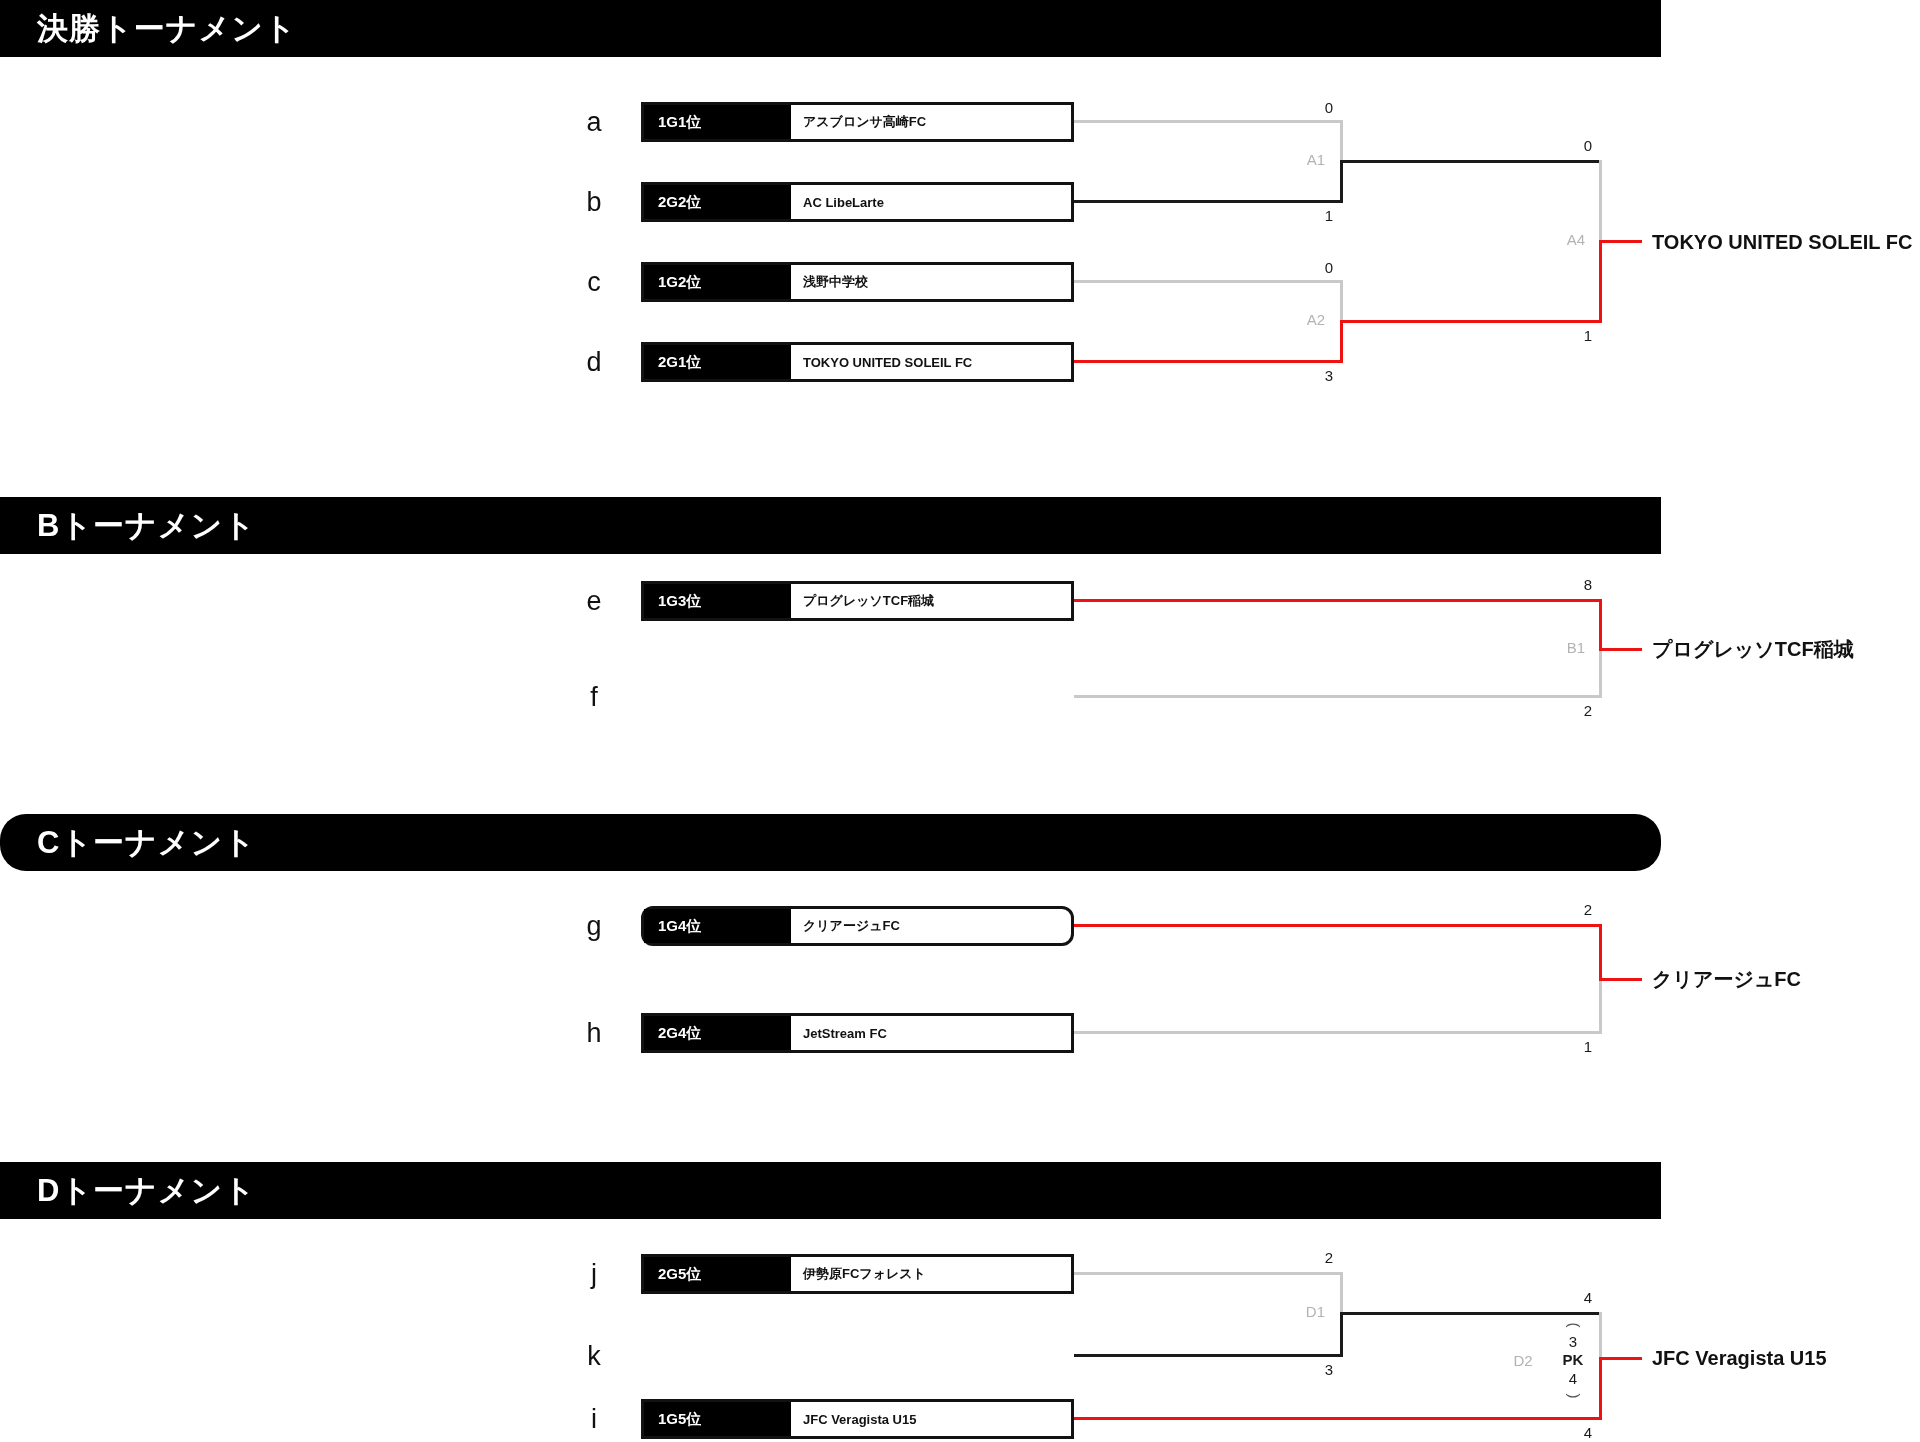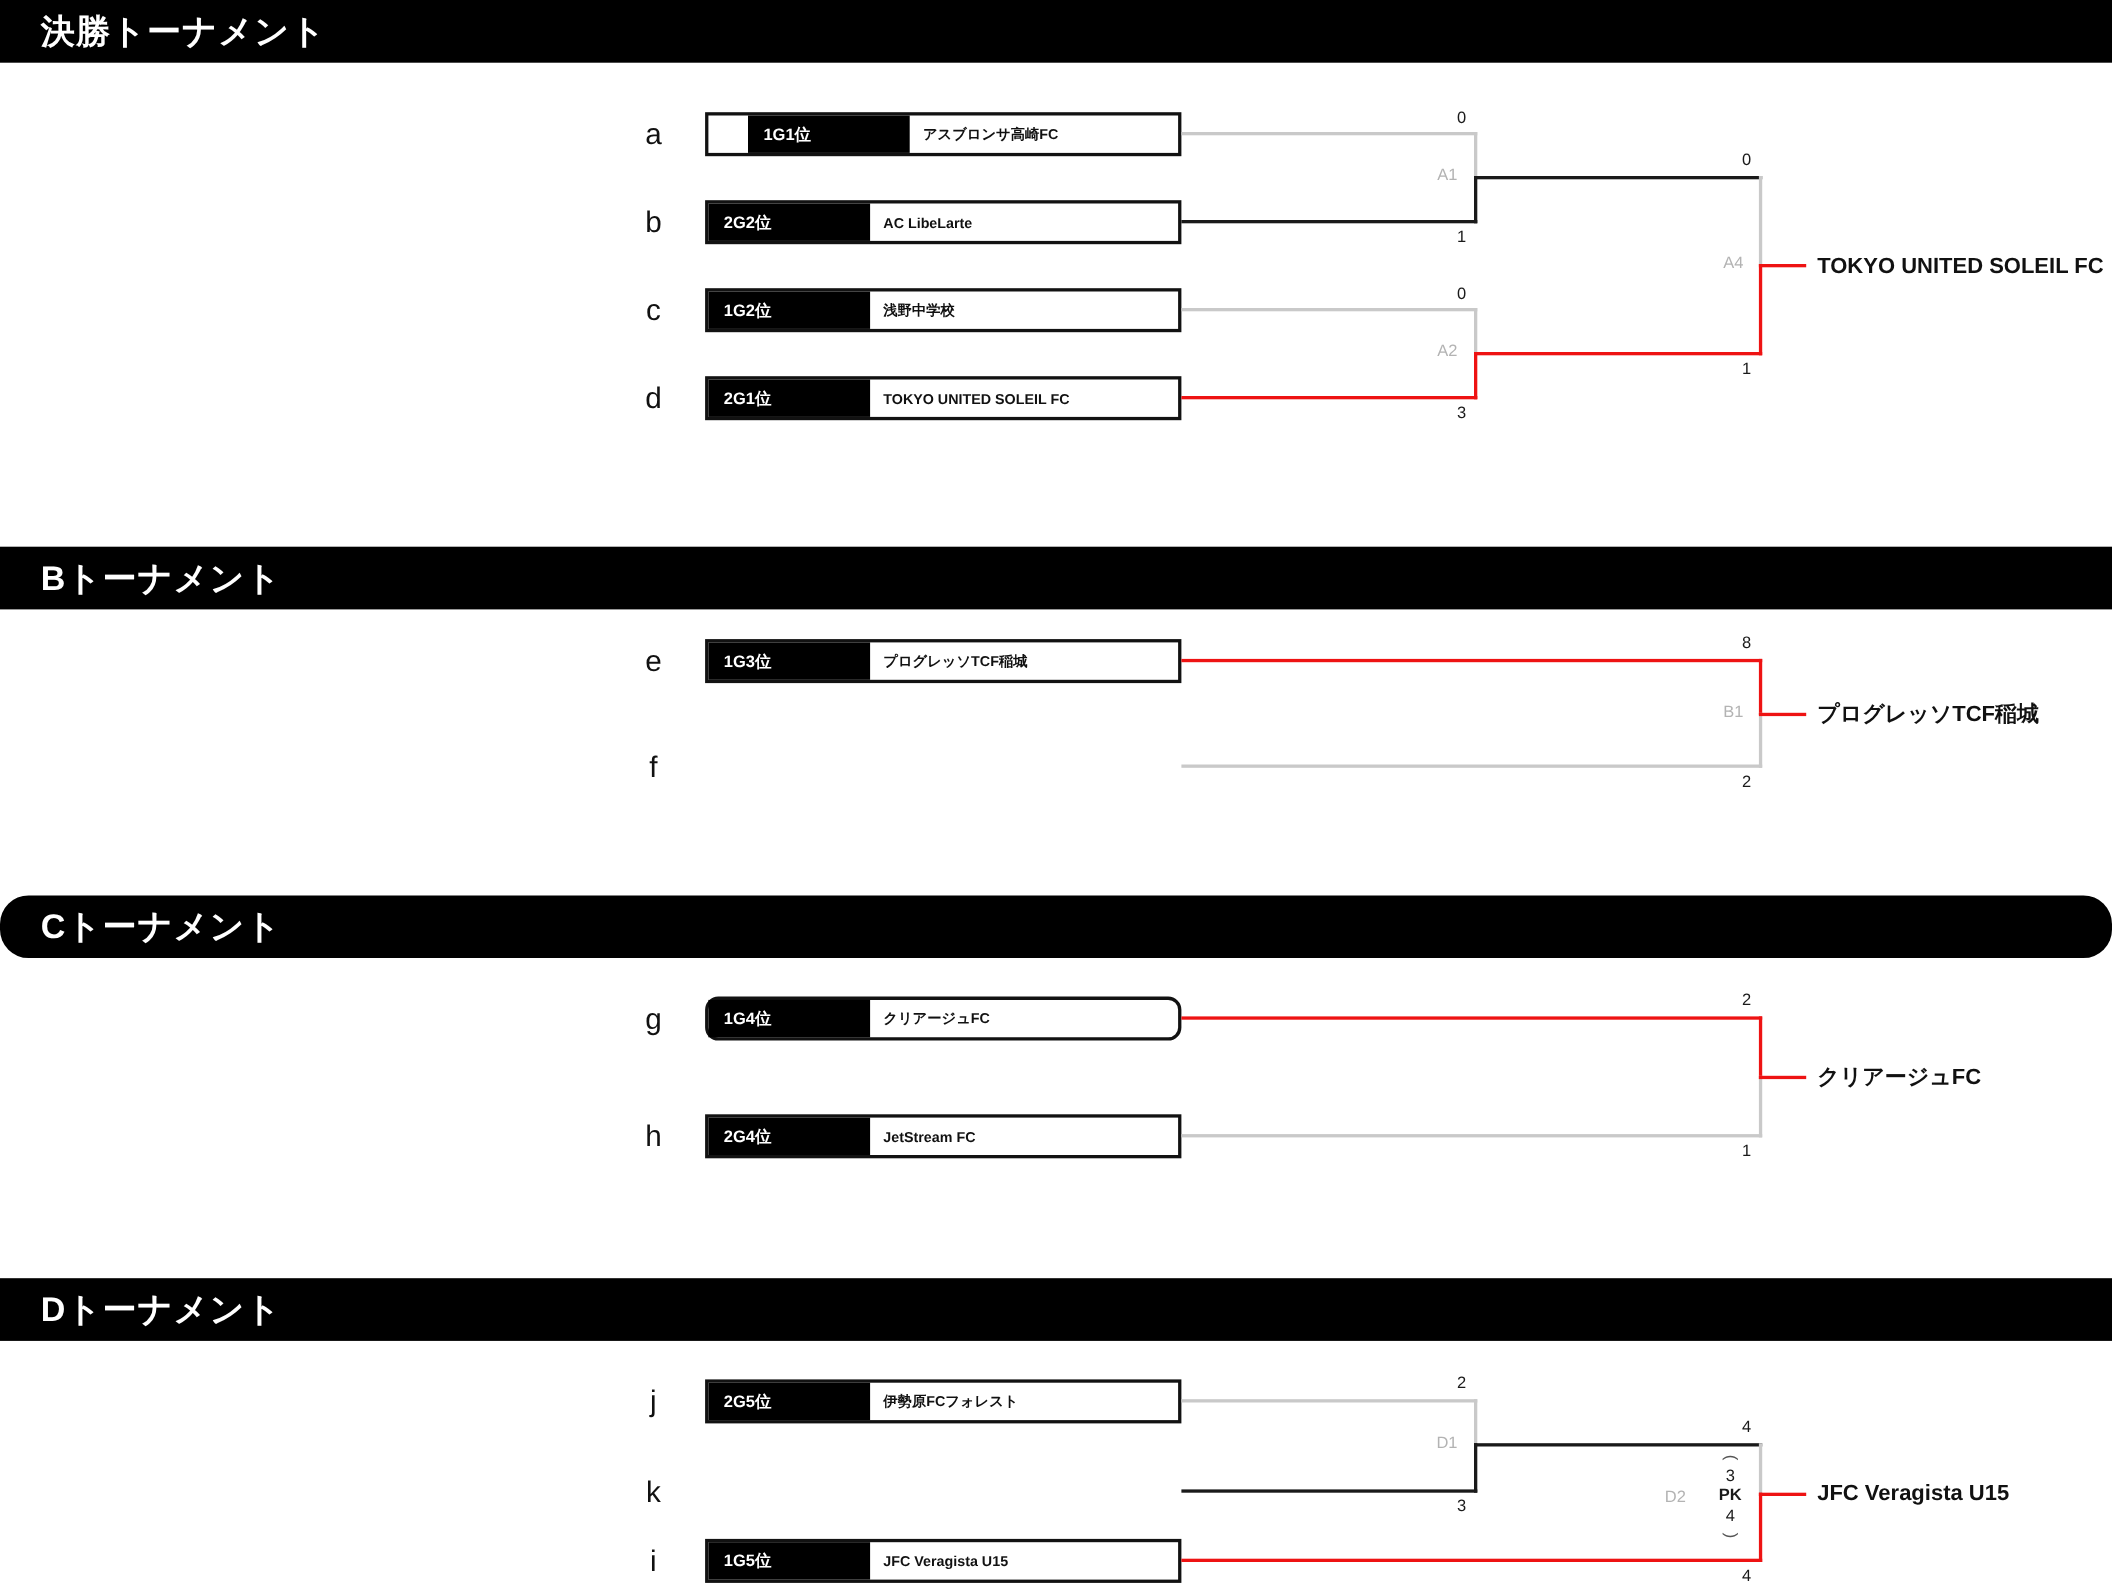--- a/index.html
+++ b/index.html
@@ -1,21 +1,21 @@
 <!DOCTYPE html>
 <html><head>
 <meta charset="utf-8">
 <style>
   html,body{margin:0;padding:0;background:#fff;}
   .stage{
     position:relative;width:1920px;height:1442px;overflow:hidden;background:#fff;
     font-family:"Liberation Sans","DejaVu Sans",sans-serif;color:#111;
   }
   .header{
-    position:absolute;left:0;width:1920px;height:57px;background:#000;color:#fff;
+    position:absolute;left:0;width:1661px;height:57px;background:#000;color:#fff;
     font-size:31px;font-weight:bold;line-height:57px;padding-left:37px;box-sizing:border-box;
     letter-spacing:1px;white-space:nowrap;
   }
   .letter{position:absolute;width:50px;text-align:center;font-size:27px;line-height:40px;color:#111;}
   .teambox{
     position:absolute;left:641px;width:433px;height:40px;box-sizing:border-box;
     border:3px solid #121212;background:#fff;display:flex;align-items:stretch;
   }
   .seed{
     width:147px;background:#000;color:#fff;font-size:15px;font-weight:bold;
@@ -40,21 +40,21 @@
   .d2label{position:absolute;width:60px;text-align:right;font-size:15px;line-height:18px;color:#b3b3b3;}
 </style>
 </head>
 <body>
 
 <div class="stage">
 
   <div class="header" style="top:0;">決勝トーナメント</div>
 
   <div class="letter" style="left:569px;top:102px;">a</div>
-  <div class="teambox" style="top:102px;padding-left:36px;">
+  <div class="teambox" style="top:102px;">
     <div class="seed">1G1位</div>
     <div class="tname">アスブロンサ高崎FC</div>
   </div>
   <div class="letter" style="left:569px;top:182px;">b</div>
   <div class="teambox" style="top:182px;">
     <div class="seed">2G2位</div>
     <div class="tname">AC LibeLarte</div>
   </div>
   <div class="letter" style="left:569px;top:262px;">c</div>
   <div class="teambox" style="top:262px;">

